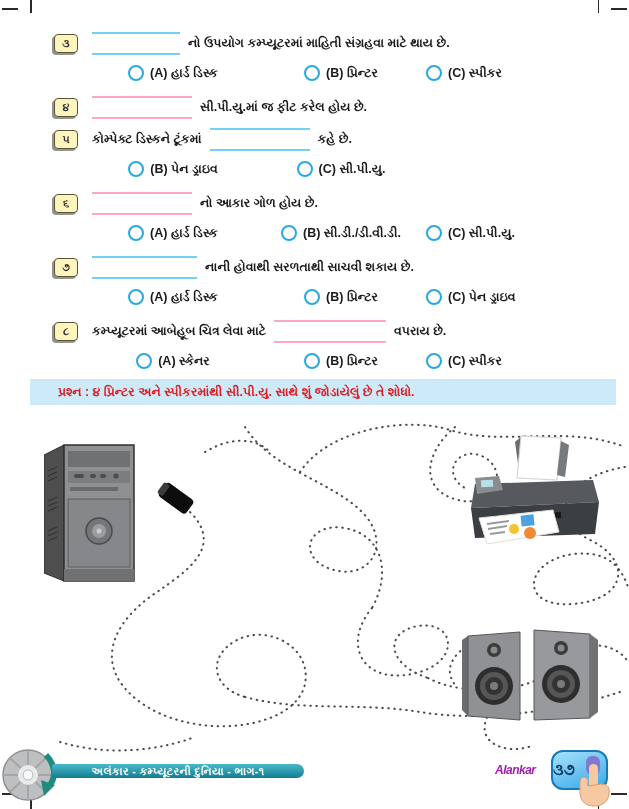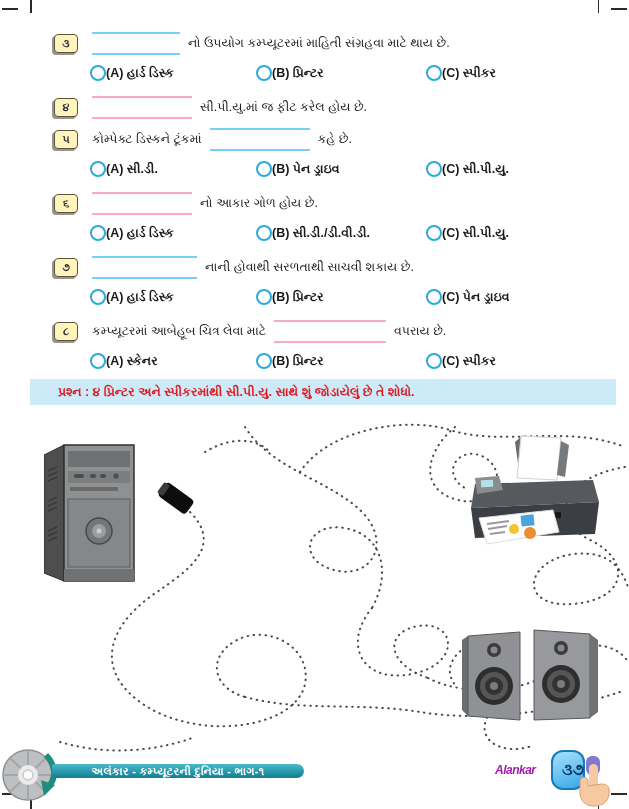--- a/index.html
+++ b/index.html
@@ -22,26 +22,26 @@
     display:flex;align-items:center;justify-content:center;
     margin-right:14px;
   }
   .blank{
     display:inline-block;height:19px;
     border-top:2.5px solid;border-bottom:2.5px solid;
     margin:0 8px 0 0;
   }
   .blank[data-color="blue"]{border-color:#72d1f5;}
   .blank[data-color="pink"]{border-color:#f8a9c7;}
-  .qtext{font-size:12.5px;font-weight:400;white-space:nowrap;}
+  .qtext{font-size:12.5px;font-weight:700;white-space:nowrap;}
   .pretext{margin-right:8px;}
   .opts{
     display:flex;margin:0 0 10px 36px;height:22px;align-items:center;
   }
-  .opt{display:flex;align-items:center;}
+  .opt{display:flex;align-items:center;gap:6px;justify-content:center;}
   .opt:nth-child(1){width:166px;}
   .opt:nth-child(2){width:170px;}
   .radio{
     width:12px;height:12px;border:2.5px solid #2aa9e0;border-radius:50%;
     background:#fff;flex:0 0 12px;
   }
   .optlabel{font-size:12.5px;font-weight:600;white-space:nowrap;}
   
   .prompt{
     position:absolute;left:30px;top:379px;width:558px;height:26px;
@@ -60,26 +60,26 @@
     display:flex;align-items:center;justify-content:center;
     letter-spacing:.3px;
   }
   .cd-icon{position:absolute;left:2px;top:747px;}
   .logo{
     position:absolute;left:495px;top:763px;
     font-size:12px;font-weight:bold;font-style:italic;color:#a21caf;
     letter-spacing:-0.5px;
   }
   .page-badge{
-    position:absolute;left:551px;top:750px;width:34px;height:40px;
+    position:absolute;left:551px;top:750px;width:57px;height:40px;
     background:linear-gradient(160deg,#a6e2fa,#38a8e8);
     border:2px solid #1779b8;border-radius:12px;
     box-sizing:border-box;
     font-size:16px;font-weight:bold;color:#0d3a66;
-    display:flex;align-items:center;padding-left:9px;
+    display:flex;align-items:center;
   }
   .hand-icon{position:absolute;left:572px;top:755px;}
 </style>
 </head>
 <body>
 
 <div class="crop" style="left:2px;top:8px;width:16px;height:1.5px;"></div>
 <div class="crop" style="left:30px;top:0;width:1.5px;height:13px;"></div>
 <div class="crop" style="right:2px;top:8px;width:16px;height:1.5px;"></div>
 <div class="crop" style="right:30px;top:0;width:1.5px;height:13px;"></div>
@@ -116,24 +116,20 @@
     <span class="qtext">સી.પી.યુ.માં જ ફીટ કરેલ હોય છે.</span>
   </div>
 
   <div class="qline">
     <span class="badge">૫</span>
     <span class="qtext pretext">કોમ્પેક્ટ ડિસ્કને ટૂંકમાં</span>
     <span class="blank" style="width:100px;" data-color="blue"></span>
     <span class="qtext">કહે છે.</span>
   </div>
   <div class="opts">
-    <span class="opt">
-        <span class="radio"></span>
-        <span class="optlabel">(A) સી.ડી.</span>
-      </span>
     <span class="opt">
         <span class="radio"></span>
         <span class="optlabel">(B) પેન ડ્રાઇવ</span>
       </span>
     <span class="opt">
         <span class="radio"></span>
         <span class="optlabel">(C) સી.પી.યુ.</span>
       </span>
   </div>
 

